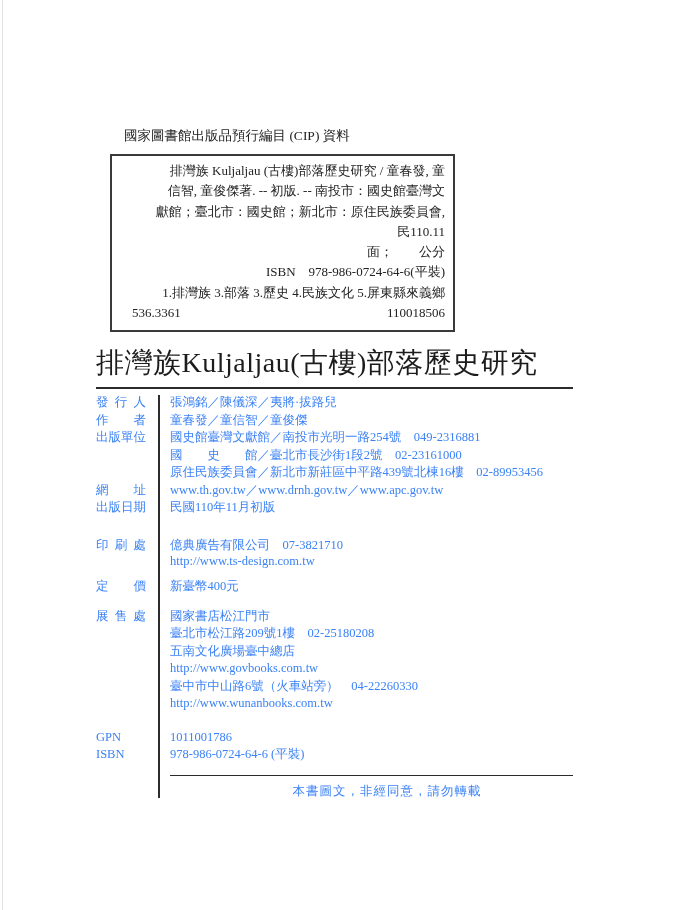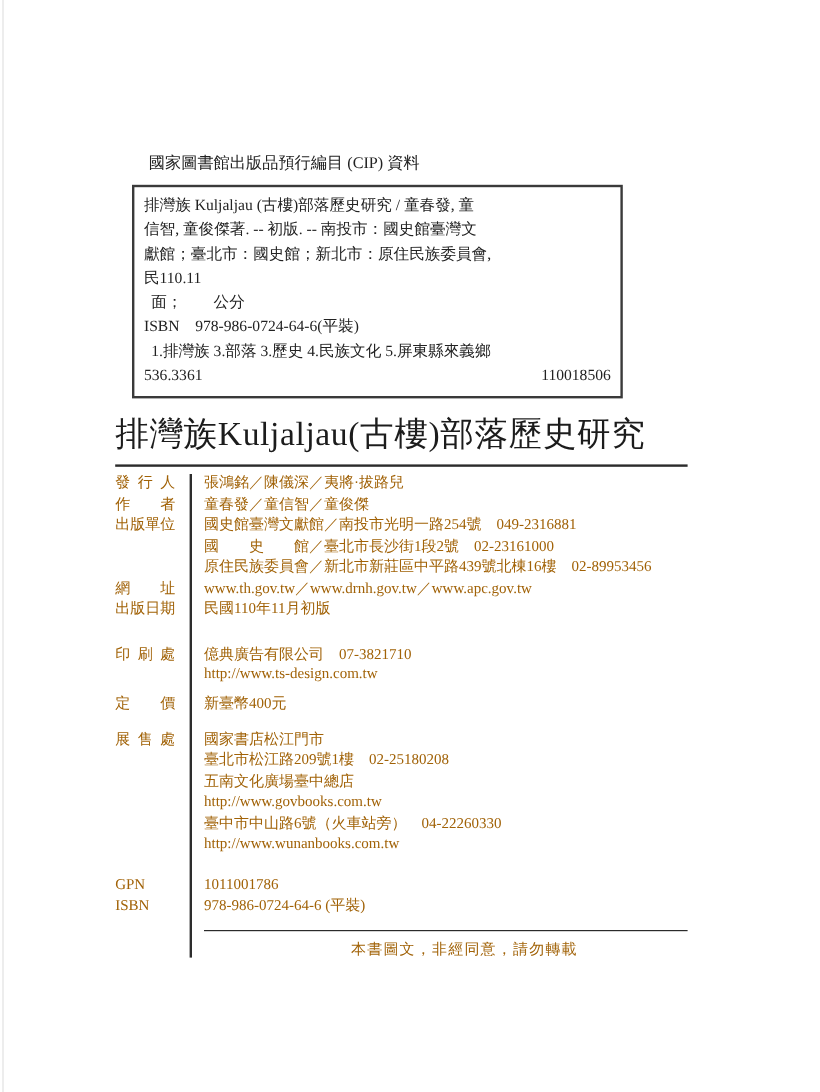--- a/index.html
+++ b/index.html
@@ -27,26 +27,27 @@
   .cip-header {
     font-size: 13.5px;
     line-height: 17px;
     color: #222;
     margin-left: 28px;
   }
   .cip-box {
     box-sizing: border-box;
     margin-left: 14px;
     margin-top: 10px;
-    width: 409px;
+    width: 345px;
     border: 2px solid #3a3a3a;
-    padding: 5px 8px 7px 8px;
+    padding: 5px 8px 7px 20px;
     font-size: 13px;
     line-height: 20.3px;
     color: #222;
+    text-align: right;
   }
   .cip-line { white-space: nowrap; }
   .cip-line.indent { padding-left: 6px; }
   .cip-bottom {
     display: flex;
     justify-content: space-between;
     line-height: 20.3px;
   }
   .book-title {
     margin-top: 14px;
@@ -60,21 +61,21 @@
     margin-top: 7px;
     border-top: 2px solid #2b2b2b;
     width: 477px;
   }
   .info {
     position: relative;
     margin-top: 5px;
     width: 477px;
     font-size: 12.5px;
     line-height: 17.5px;
-    color: #a16207;
+    color: #3b82f6;
   }
   .vline {
     position: absolute;
     left: 62px;
     top: 1px;
     bottom: 2px;
     width: 1.5px;
     background: #2d2d2d;
   }
   .row { display: flex; align-items: flex-start; }

